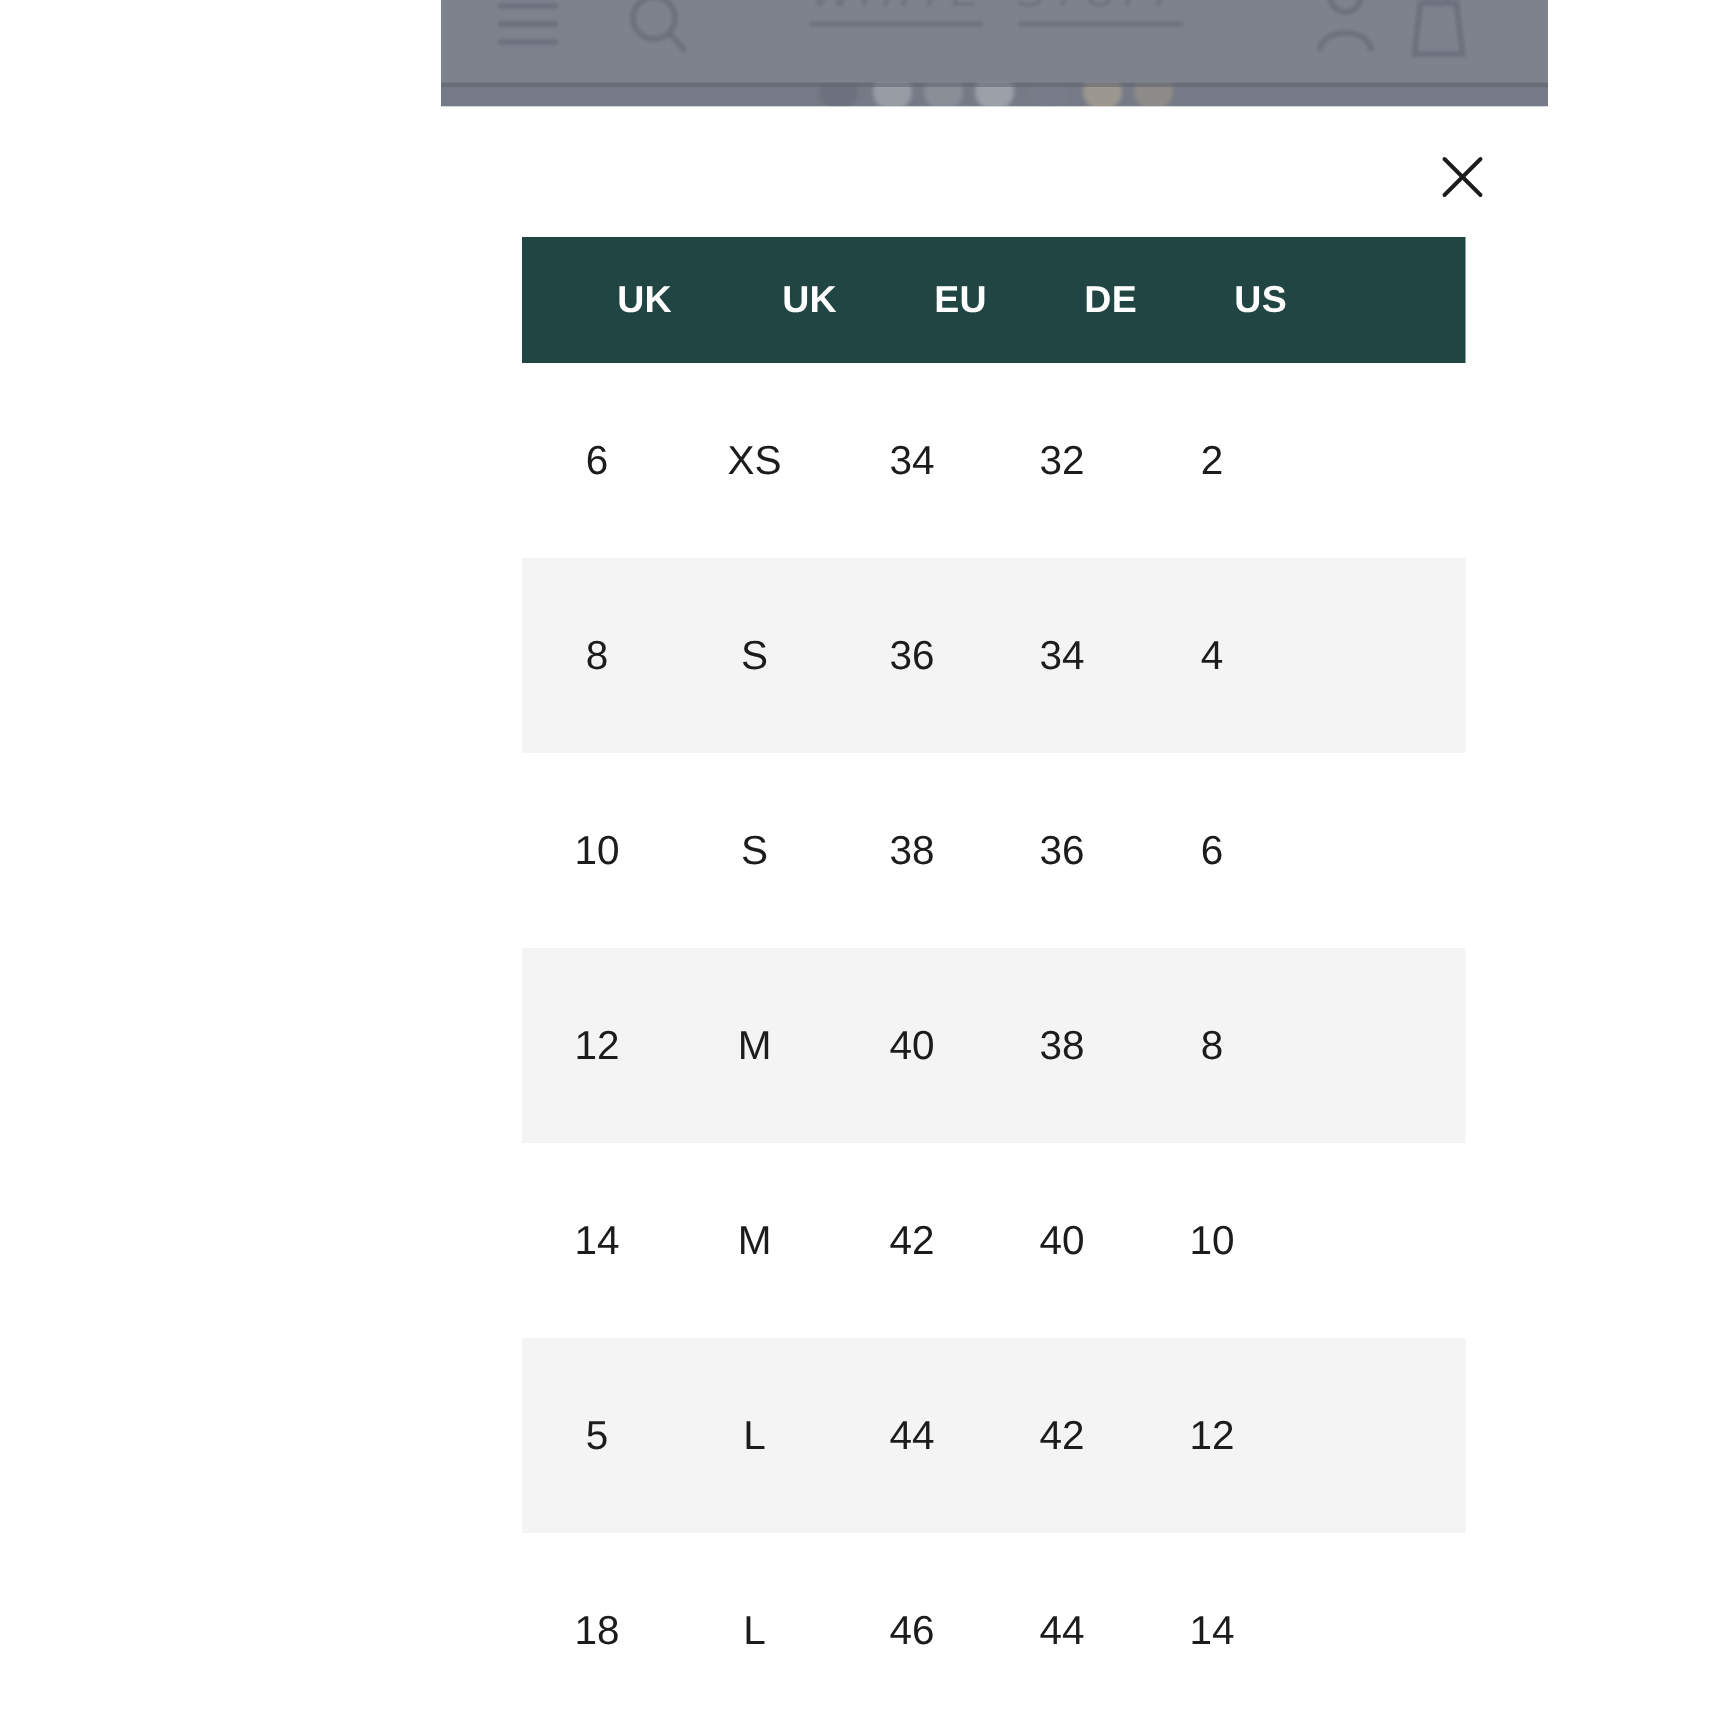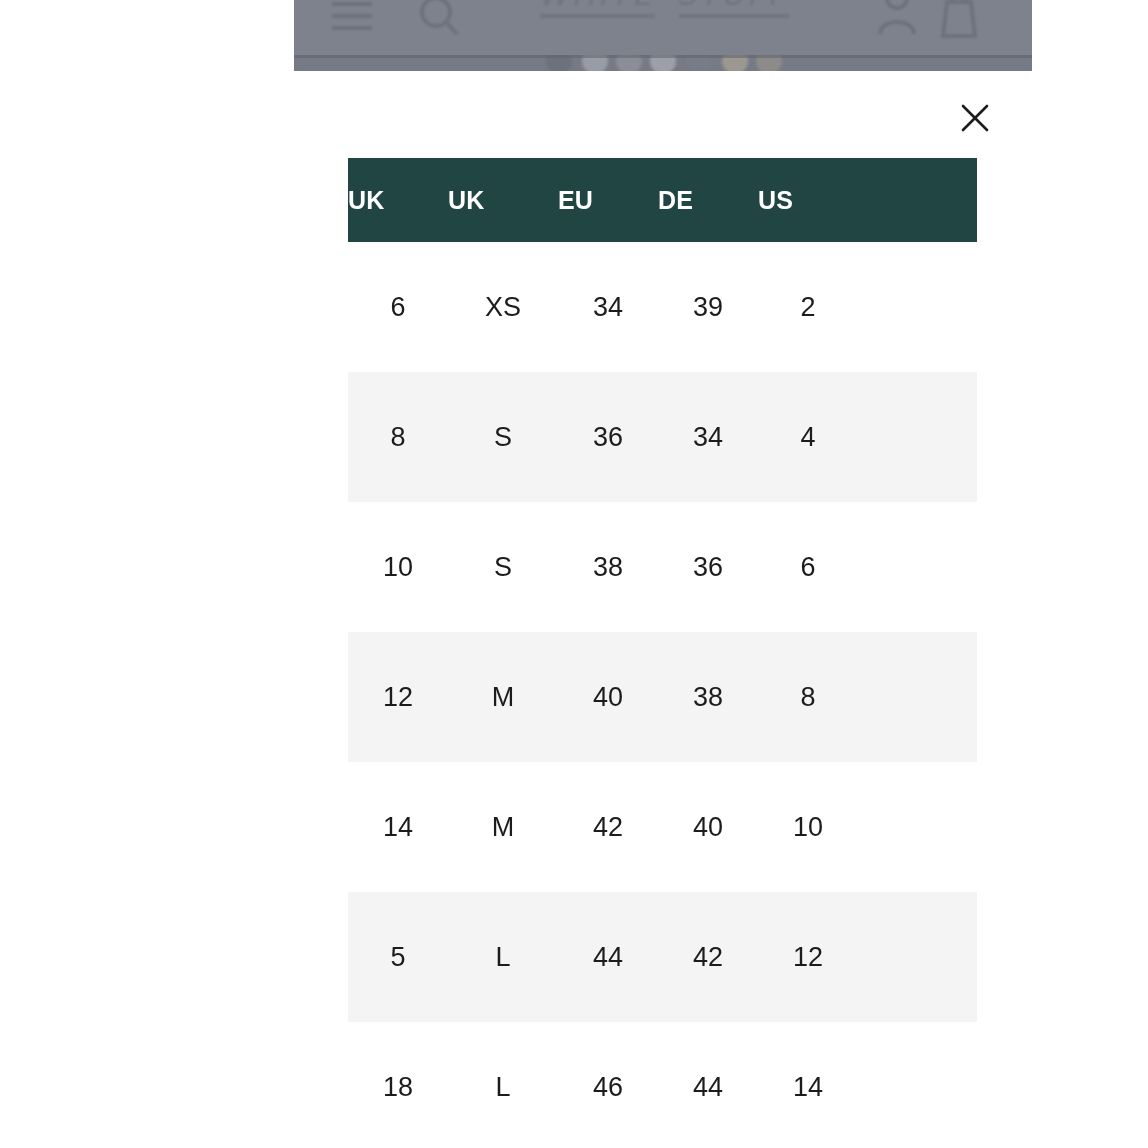--- a/index.html
+++ b/index.html
@@ -133,21 +133,21 @@
     border-collapse: collapse;
     width: 760px;          
     table-layout: fixed;
   }
   table.size-table thead th {
     background: #204543;
     color: #ffffff;
     font-size: 25px;
     font-weight: bold;
     height: 84px;
-    text-align: left;
+    text-align: right;
     vertical-align: middle;
     letter-spacing: 0.2px;
     padding: 0;
   }
   table.size-table tbody td {
     font-size: 27px;
     color: #1c1c1c;
     font-weight: normal;
     height: 130px;
     text-align: center;
@@ -245,21 +245,21 @@
           <th>US</th>
           <th>BUST</th>
         </tr>
       </thead>
       <tbody>
 
         <tr>
           <td>6</td>
           <td>XS</td>
           <td>34</td>
-          <td>39</td>
+          <td>32</td>
           <td>2</td>
           <td>
             <span class="bust-line">31 in/</span>
             <span class="bust-line">78 cm</span>
           </td>
         </tr>
 
         <tr class="alt">
           <td>8</td>
           <td>S</td>

